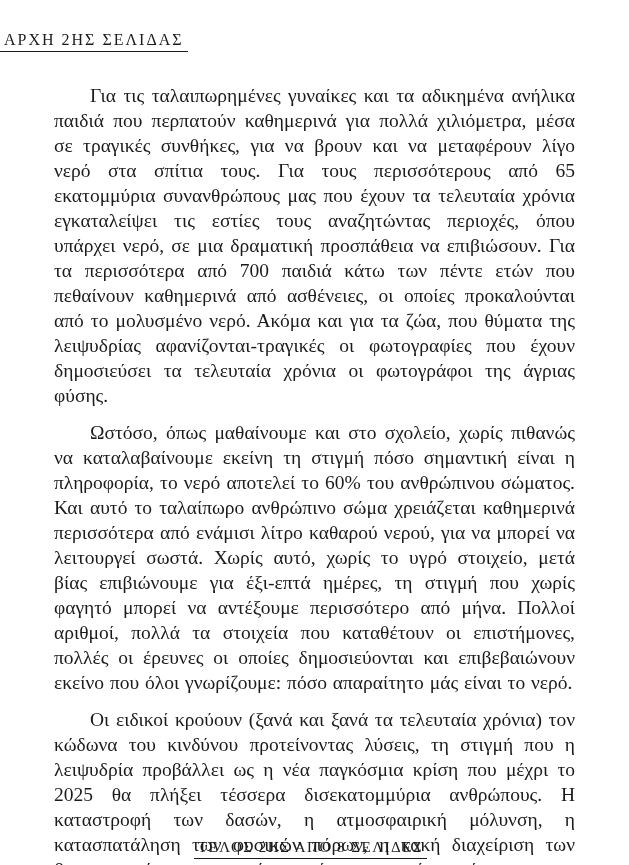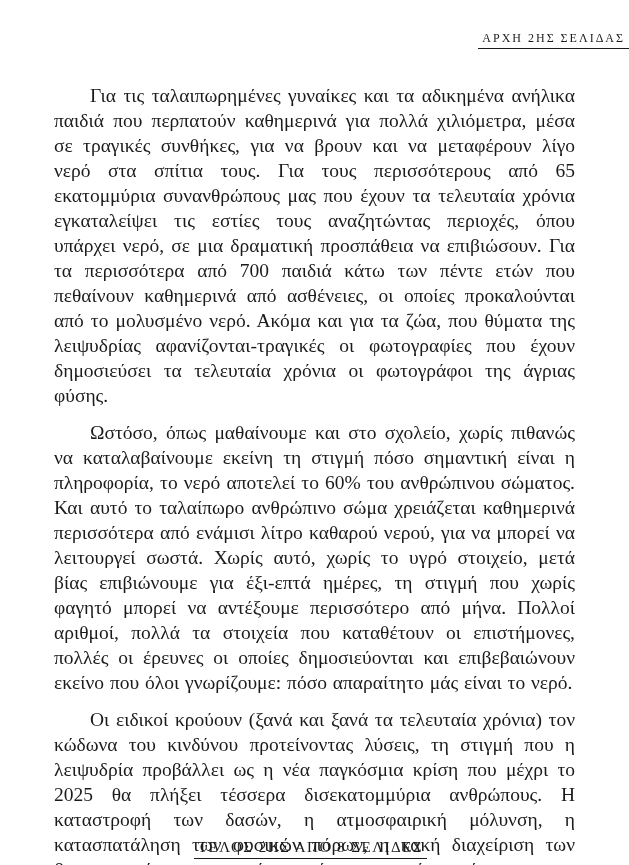--- a/index.html
+++ b/index.html
@@ -15,22 +15,22 @@
     color: #1b1b1b;
     font-family: "Liberation Serif", "DejaVu Serif", serif;
     overflow: hidden;
     box-sizing: border-box;
   }
   .page-header {
     position: absolute;
     top: 31px;
     left: 0;
     right: 0;
-    text-align: right;
-    font-size: 12px;
+    text-align: left;
+    font-size: 16px;
     letter-spacing: 2px;
   }
   .page-header .underlined,
   .page-footer .underlined {
     display: inline-block;
     border-bottom: 1.5px solid #1b1b1b;
     padding: 0 4px 2px 4px;
   }
   .doc-body {
     position: absolute;

